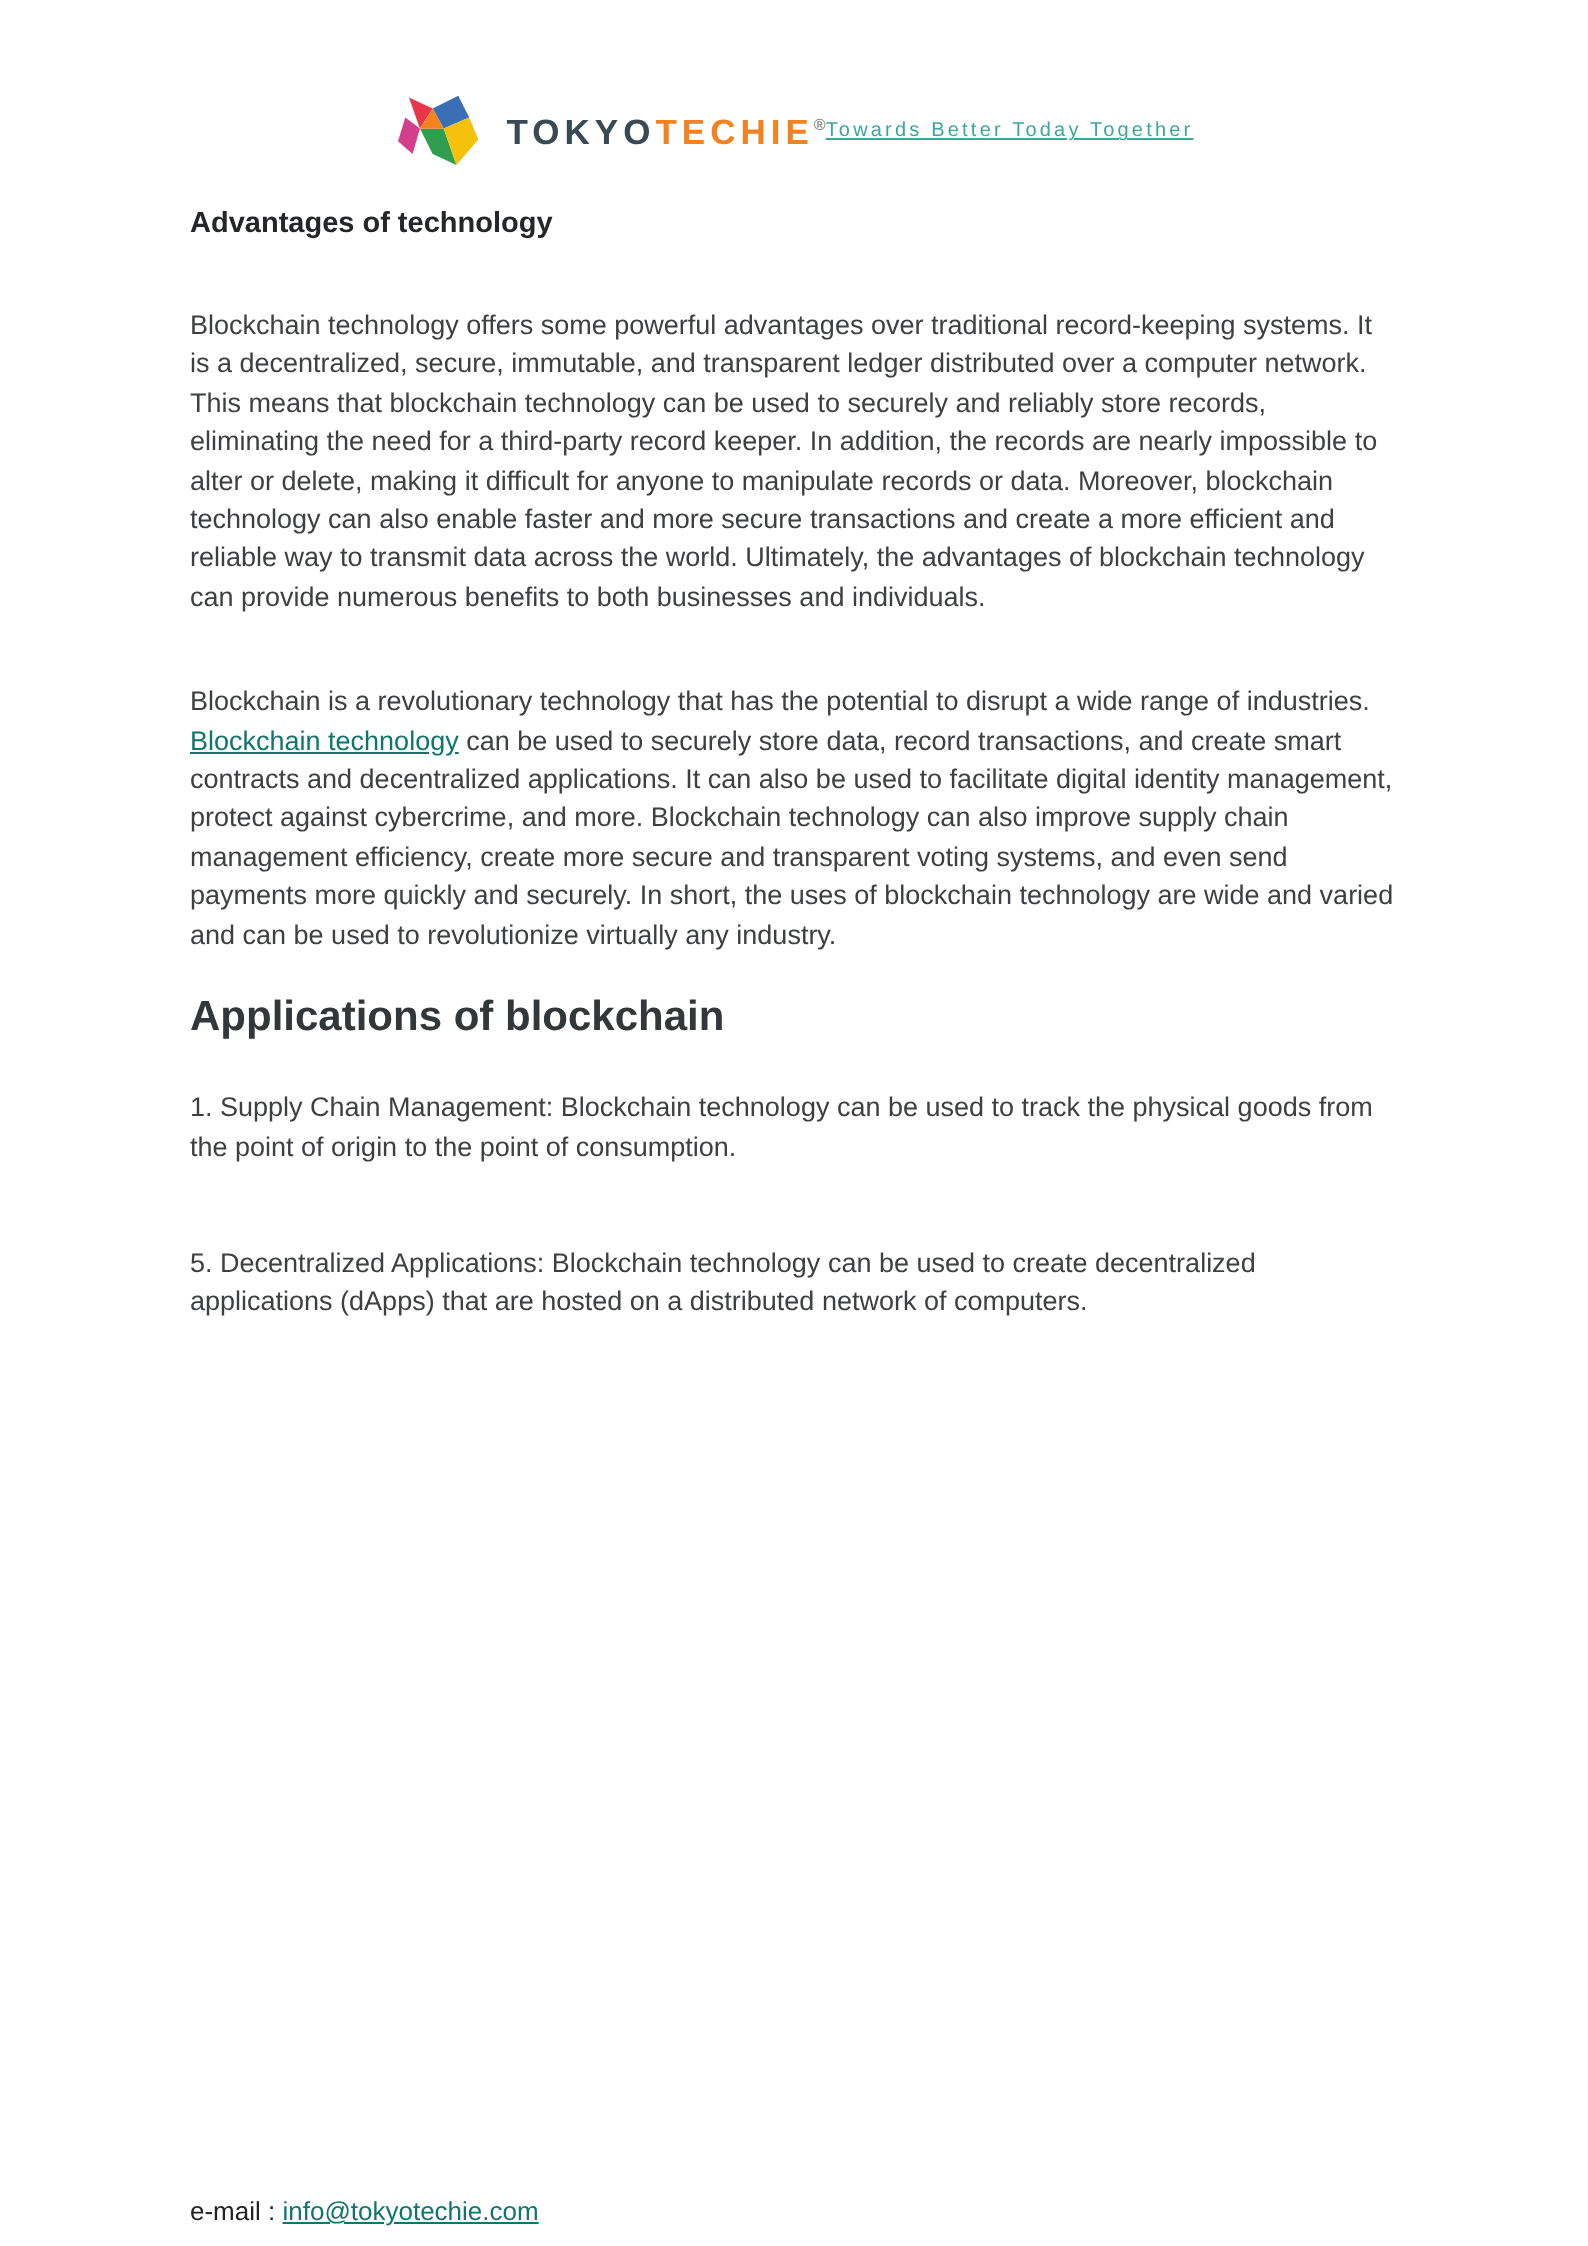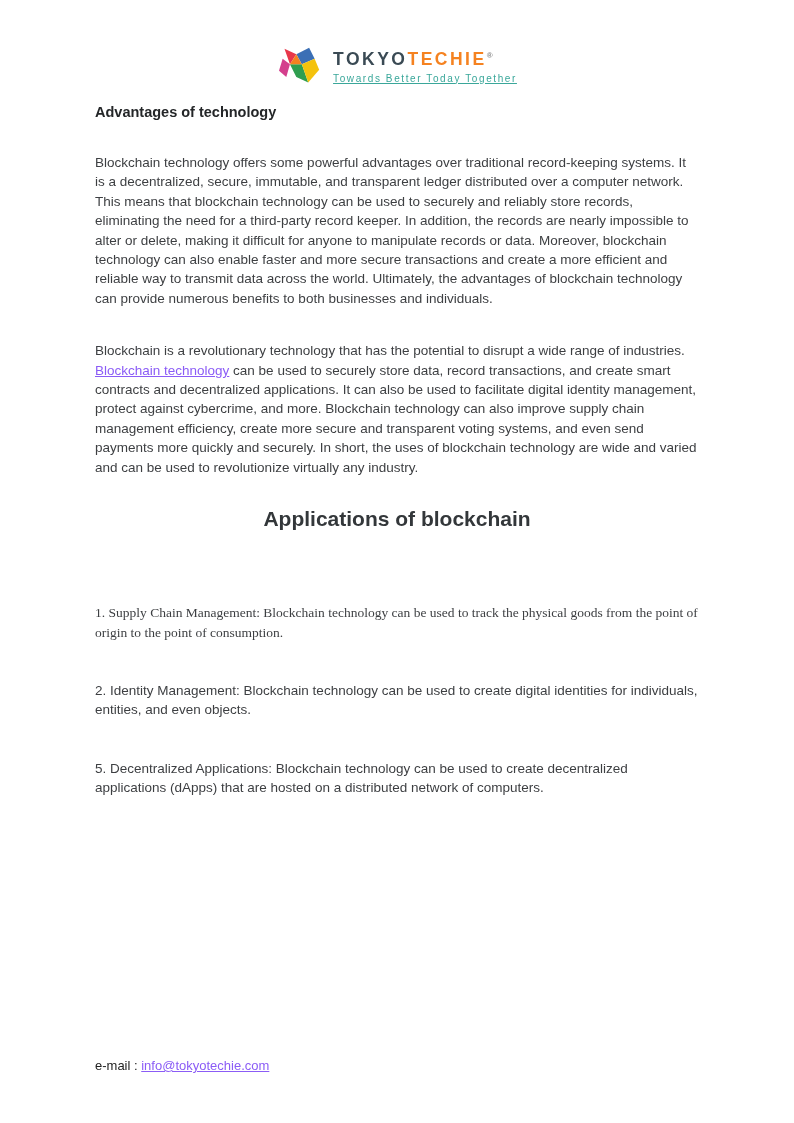--- a/index.html
+++ b/index.html
@@ -23,21 +23,21 @@
   }
   
   .logo-wrap {
     display: flex;
     justify-content: center;
     align-items: center;
     gap: 10px;
     margin-top: 46px;
   }
   .logo-mark { width: 46px; height: 42px; flex: 0 0 auto; }
-  .logo-text-block { display: flex; flex-direction: column; }
+  .logo-text-block { display: flex; flex-direction: row; }
   .brand-line {
     font-size: 17.5px;
     font-weight: bold;
     letter-spacing: 2.5px;
     line-height: 1.1;
   }
   .brand-tokyo { color: #3a4a54; }
   .brand-techie { color: #f58220; }
   .brand-reg {
     font-size: 8px;
@@ -59,42 +59,41 @@
     font-weight: bold;
     color: #242628;
   }
   p.body-para {
     margin-top: 33px;
     font-size: 13.5px;
     line-height: 19.4px;
     color: #3d3f42;
   }
   a.doc-link {
-    color: #8b5cf6;
+    color: #0f766e;
     text-decoration: underline;
   }
   .h-applications {
-    margin-top: 30px;
+    margin-top: 20px;
     font-size: 21px;
     font-weight: bold;
     color: #33373a;
-    text-align: center;
   }
   p.app-item {
     margin-top: 39px;
     font-size: 13.5px;
     line-height: 19.4px;
     color: #3d3f42;
   }
-  p.app-item.first { margin-top: 72px; font-family: Liberation Serif, serif; }
+  p.app-item.first { margin-top: 23px; }
   
   .footer-line {
     position: absolute;
     left: 95px;
-    top: 1058px;
+    top: 1098px;
     font-size: 13px;
     color: #222;
   }
 </style>
 </head>
 <body>
 
 <div class="page">
 
   <div class="logo-wrap">
@@ -118,21 +117,20 @@
 
     <h2 class="h-advantages">Advantages of technology</h2>
 
     <p class="body-para">Blockchain technology offers some powerful advantages over traditional record-keeping systems. It is a decentralized, secure, immutable, and transparent ledger distributed over a computer network. This means that blockchain technology can be used to securely and reliably store records, eliminating the need for a third-party record keeper. In addition, the records are nearly impossible to alter or delete, making it difficult for anyone to manipulate records or data. Moreover, blockchain technology can also enable faster and more secure transactions and create a more efficient and reliable way to transmit data across the world. Ultimately, the advantages of blockchain technology can provide numerous benefits to both businesses and individuals.</p>
 
     <p class="body-para"><span>Blockchain is a revolutionary technology that has the potential to disrupt a wide range of industries. </span><a href="#" class="doc-link">Blockchain technology</a><span> can be used to securely store data, record transactions, and create smart contracts and decentralized applications. It can also be used to facilitate digital identity management, protect against cybercrime, and more. Blockchain technology can also improve supply chain management efficiency, create more secure and transparent voting systems, and even send payments more quickly and securely. In short, the uses of blockchain technology are wide and varied and can be used to revolutionize virtually any industry.</span></p>
 
     <h1 class="h-applications">Applications of blockchain</h1>
 
     <p class="app-item first">1. Supply Chain Management: Blockchain technology can be used to track the physical goods from the point of origin to the point of consumption.</p>
-    <p class="app-item">2. Identity Management: Blockchain technology can be used to create digital identities for individuals, entities, and even objects.</p>
     <p class="app-item">5. Decentralized Applications: Blockchain technology can be used to create decentralized applications (dApps) that are hosted on a distributed network of computers.</p>
 
   </div>
 
   <div class="footer-line">
     <span>e-mail : </span><a href="#" class="doc-link">info@tokyotechie.com</a>
   </div>
 
 </div>
 

